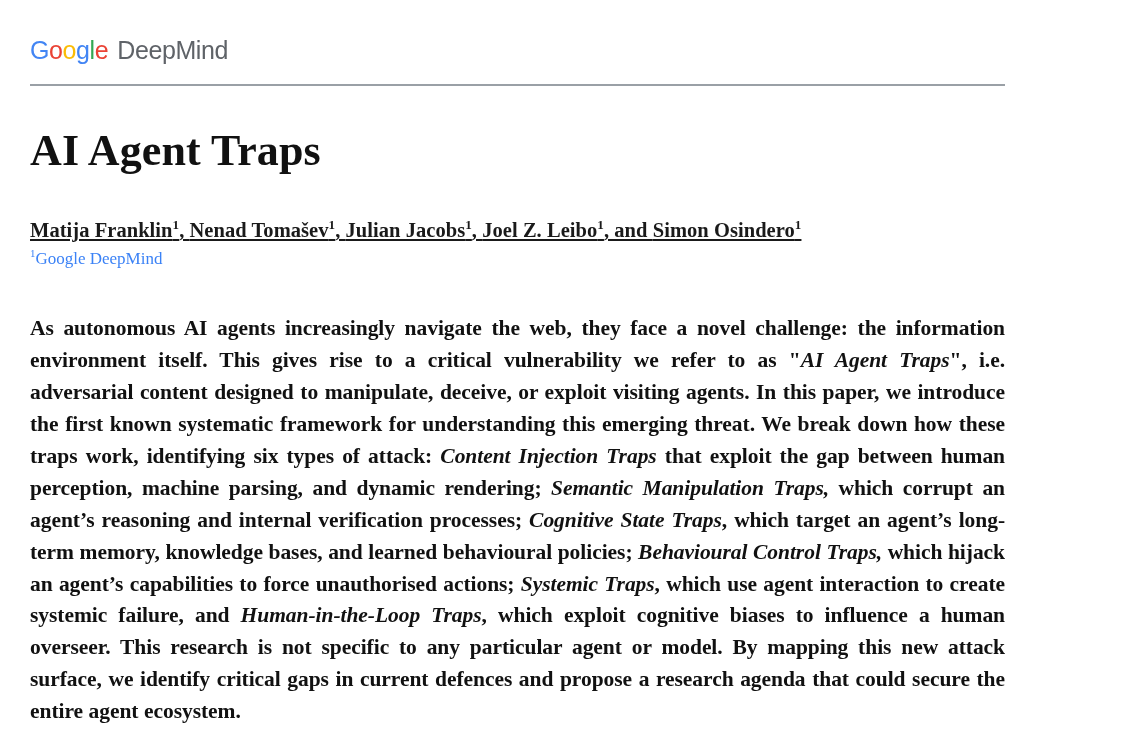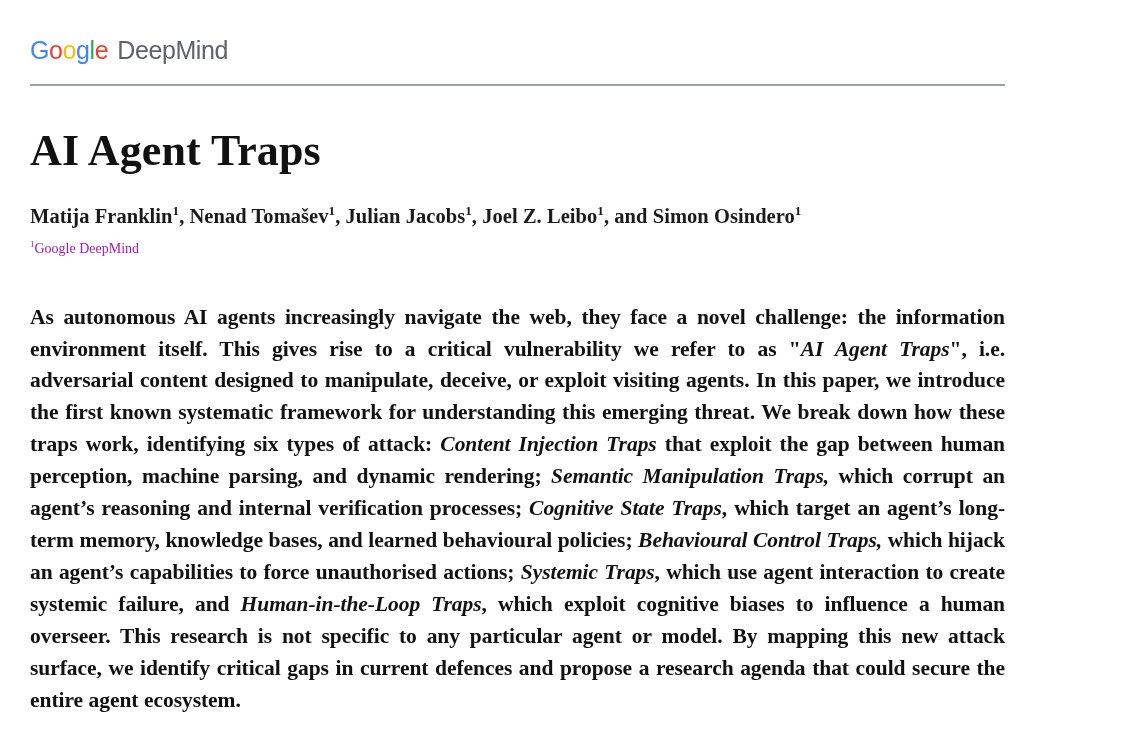--- a/index.html
+++ b/index.html
@@ -61,39 +61,40 @@
     margin-top: 42px;
     font-size: 44px;
     font-weight: 700;
     letter-spacing: 0.1px;
     line-height: 1.05;
     color: #111111;
   }
 
   
   .authors {
-    margin-top: 30px;
+    margin-top: 44px;
     font-size: 20.5px;
     font-weight: 700;
     letter-spacing: 0.05px;
     color: #1a1a1a;
     line-height: 1.2;
+    text-decoration: underline;
   }
   .authors sup,
   .affiliation sup {
     font-size: 0.64em;
     vertical-align: super;
     line-height: 0;
     font-weight: 700;
   }
   .affiliation {
-    margin-top: 12px;
-    font-size: 14px;
+    margin-top: 6px;
+    font-size: 17px;
     font-weight: 400;
-    color: #a21caf;
+    color: #3b82f6;
     line-height: 1.2;
   }
   .affiliation sup { font-weight: 400; }
 
   
   .abstract {
     margin-top: 44px;
     font-size: 21.5px;
     font-weight: 700;
     line-height: 1.485;

